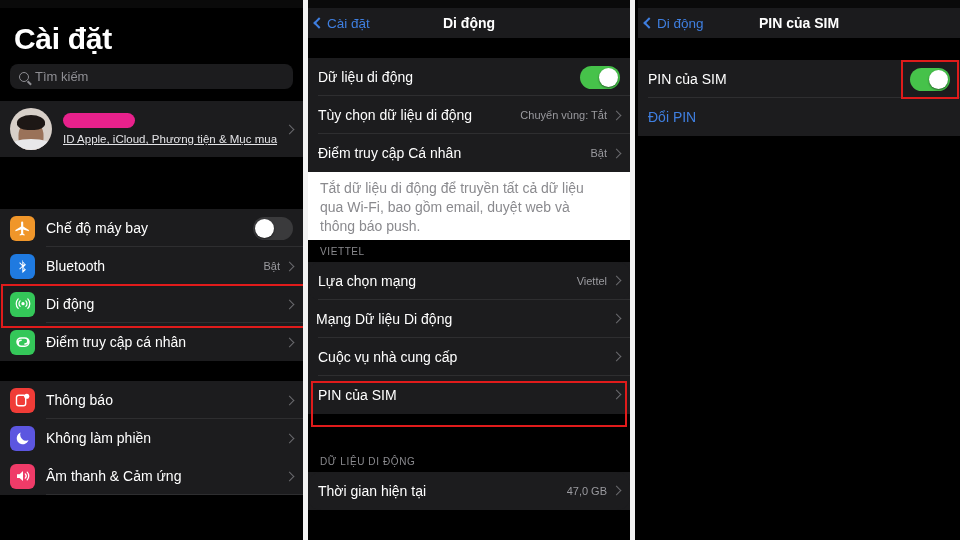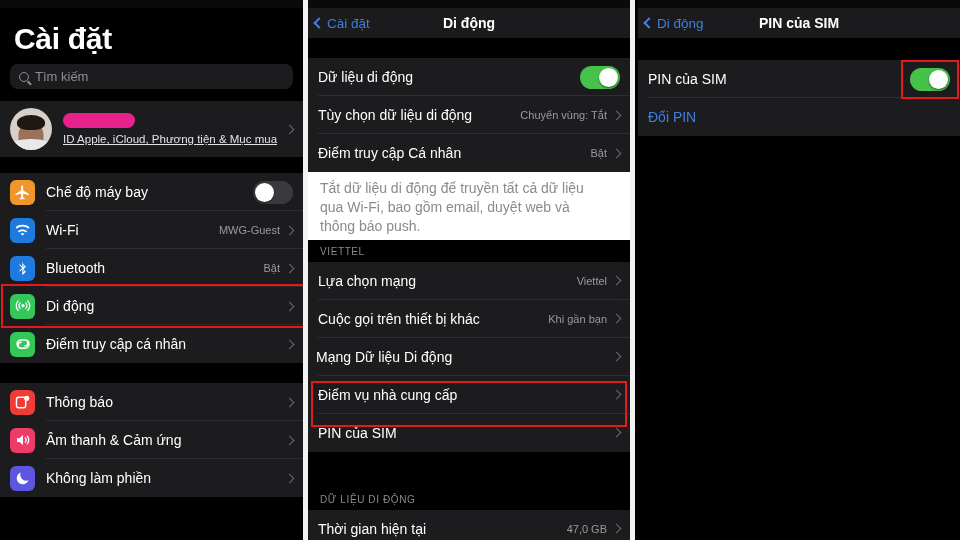--- a/index.html
+++ b/index.html
@@ -154,41 +154,30 @@
       </div>
       <div class="acct">
         <div class="redact"></div>
         <div class="acct-sub">ID Apple, iCloud, Phương tiện &amp; Mục mua</div>
       </div>
       <span class="chev"></span>
     </div>
 
     <div class="gap" style="height:16px"></div>
     <div class="group" id="left-group-1">
-        <div class="row indent" style="min-height: 38px;">
+        <div class="row indent" style="min-height: 38px; margin-top: 36px;">
           <span class="ico" style="background: rgb(240, 150, 42);">
             <svg width="17" height="17" viewBox="0 0 24 24">
               <path fill="#fff" d="M21 16v-2l-8-5V3.5A1.5 1.5 0 0 0 11.5 2 1.5 1.5 0 0 0 10 3.5V9l-8 5v2l8-2.5V19l-2 1.5V22l3.5-1 3.5 1v-1.5L13 19v-5.5z"></path>
             </svg>
           </span>
           <span class="row-label">Chế độ máy bay</span>
           <span class="toggle off">
             <span class="knob"></span>
           </span>
-          <span class="sep"></span>
-        </div>
-        <div class="row indent" style="min-height: 38px;">
-          <span class="ico" style="background: rgb(31, 122, 224);">
-            <svg width="17" height="17" viewBox="0 0 24 24">
-              <path fill="#fff" d="M12 19.5l2.6-3.2c-1.4-1.2-3.8-1.2-5.2 0L12 19.5zM12 13c1.9 0 3.6.7 4.9 1.8l1.6-2C16.7 11.3 14.4 10.5 12 10.5s-4.7.8-6.5 2.3l1.6 2C8.4 13.7 10.1 13 12 13zM12 6.5c3.1 0 5.9 1.1 8.1 2.9l1.6-2C19 5.2 15.6 4 12 4S5 5.2 2.3 7.4l1.6 2C6.1 7.6 8.9 6.5 12 6.5z"></path>
-            </svg>
-          </span>
-          <span class="row-label">Wi-Fi</span>
-          <span class="row-value">MWG-Guest</span>
-          <span class="chev"></span>
           <span class="sep"></span>
         </div>
         <div class="row indent" style="min-height: 38px;">
           <span class="ico" style="background: rgb(31, 122, 224);">
             <svg width="15" height="17" viewBox="0 0 24 24">
               <path fill="#fff" d="M12.5 2h-.8v7.1L7.9 5.3 6.8 6.4l4.6 4.6-4.6 4.6 1.1 1.1 3.8-3.8V22h.8l5-5-4-4 4-4-5-5zm1 3.9l1.9 1.9-1.9 1.9V5.9zm0 8.3l1.9 1.9-1.9 1.9v-3.8z"></path>
             </svg>
           </span>
           <span class="row-label">Bluetooth</span>
           <span class="row-value">Bật</span>
@@ -223,39 +212,39 @@
           <span class="ico" style="background: rgb(240, 60, 55);">
             <svg width="17" height="17" viewBox="0 0 24 24">
               <rect x="3.5" y="4.5" width="13" height="15" rx="3.2" fill="none" stroke="#fff" stroke-width="2"></rect>
               <circle cx="18" cy="6" r="3.6" fill="#fff"></circle>
             </svg>
           </span>
           <span class="row-label">Thông báo</span>
           <span class="chev"></span>
           <span class="sep"></span>
         </div>
+        <div class="row last indent" style="min-height: 38px;">
+          <span class="ico" style="background: rgb(92, 86, 224);">
+            <svg width="17" height="17" viewBox="0 0 24 24">
+              <path fill="#fff" d="M20.5 14.6A8.6 8.6 0 0 1 9.4 3.5 8.6 8.6 0 1 0 20.5 14.6z"></path>
+            </svg>
+          </span>
+          <span class="row-label">Không làm phiền</span>
+          <span class="chev"></span>
+        </div>
         <div class="row indent" style="min-height: 38px;">
           <span class="ico" style="background: rgb(239, 59, 104);">
             <svg width="18" height="18" viewBox="0 0 24 24">
               <path fill="#fff" d="M4 9.5v5h3.4L12 18.8V5.2L7.4 9.5H4z"></path>
               <path fill="none" stroke="#fff" stroke-width="1.7" stroke-linecap="round" d="M15 9.2a4 4 0 0 1 0 5.6M17.6 6.8a7.6 7.6 0 0 1 0 10.4"></path>
             </svg>
           </span>
           <span class="row-label">Âm thanh &amp; Cảm ứng</span>
           <span class="chev"></span>
           <span class="sep"></span>
-        </div>
-        <div class="row last indent" style="min-height: 38px;">
-          <span class="ico" style="background: rgb(92, 86, 224);">
-            <svg width="17" height="17" viewBox="0 0 24 24">
-              <path fill="#fff" d="M20.5 14.6A8.6 8.6 0 0 1 9.4 3.5 8.6 8.6 0 1 0 20.5 14.6z"></path>
-            </svg>
-          </span>
-          <span class="row-label">Không làm phiền</span>
-          <span class="chev"></span>
         </div>
       </div>
     <div class="filler"></div>
 
     <div class="hl" id="hl-left" style="left: 1px; top: 284px; width: 308px; height: 44px;"></div>
   </div>
 
   <div class="divider" id="div1"></div>
 
   <div class="panel" id="panel-mid">
@@ -299,33 +288,27 @@
     <div class="footnote">Tắt dữ liệu di động để truyền tất cả dữ liệu qua Wi-Fi, bao gồm email, duyệt web và thông báo push.</div>
     <div class="sect-hdr">VIETTEL</div>
 
     <div class="group" id="mid-group-2">
         <div class="row" style="min-height: 38px; border-radius: 12px;">
           <span class="row-label">Lựa chọn mạng</span>
           <span class="row-value">Viettel</span>
           <span class="chev"></span>
           <span class="sep"></span>
         </div>
-        <div class="row" style="min-height: 38px;">
-          <span class="row-label">Cuộc gọi trên thiết bị khác</span>
-          <span class="row-value">Khi gần bạn</span>
-          <span class="chev"></span>
-          <span class="sep"></span>
-        </div>
         <div class="row" style="min-height: 38px; padding-left: 8px;">
           <span class="row-label">Mạng Dữ liệu Di động</span>
           <span class="chev"></span>
           <span class="sep"></span>
         </div>
         <div class="row" style="min-height: 38px;">
-          <span class="row-label">Điểm vụ nhà cung cấp</span>
+          <span class="row-label">Cuộc vụ nhà cung cấp</span>
           <span class="chev"></span>
           <span class="sep"></span>
         </div>
         <div class="row last" style="min-height: 38px;">
           <span class="row-label">PIN của SIM</span>
           <span class="chev"></span>
         </div>
       </div>
 
     <div class="gap" style="height:36px"></div>

